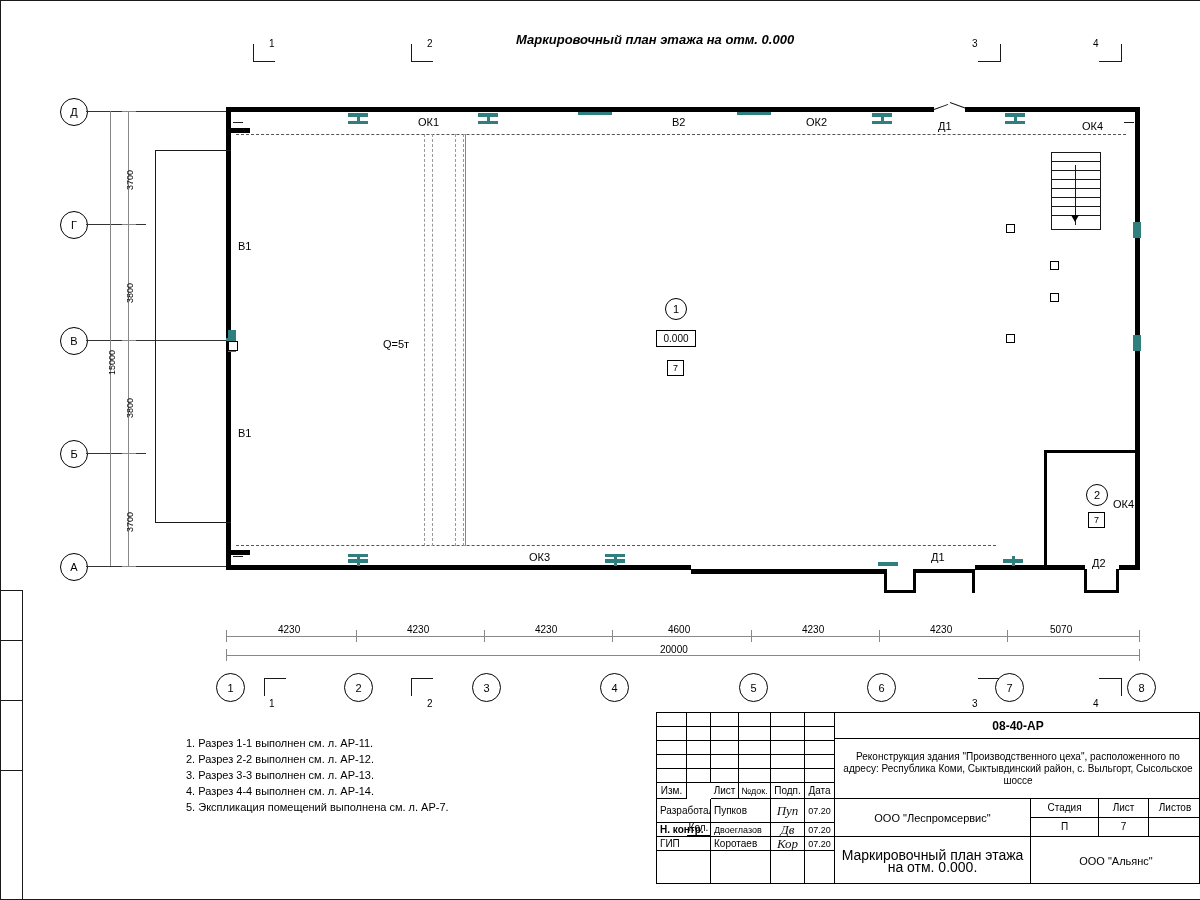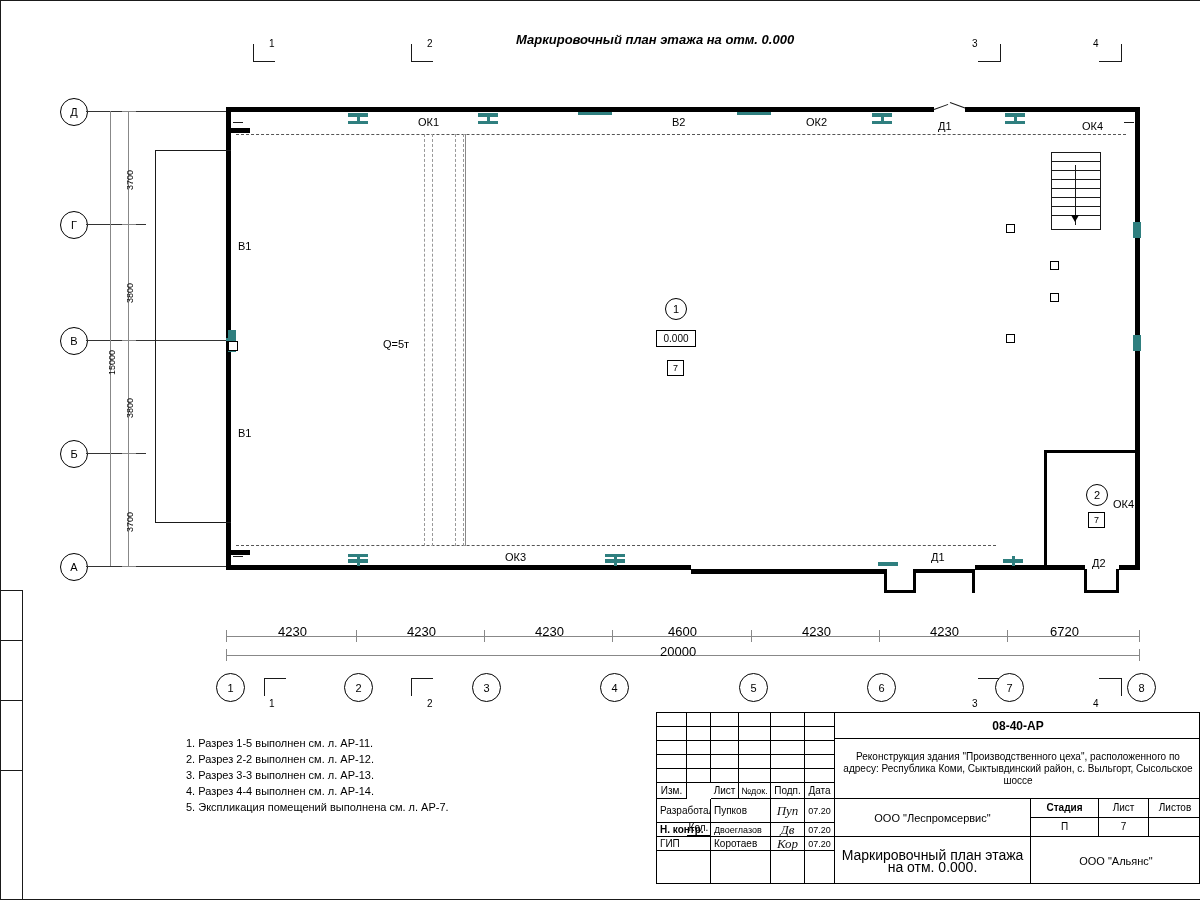--- a/index.html
+++ b/index.html
@@ -27,21 +27,21 @@
   .wall {
     position: absolute;
     background: #000;
   }
   .txt {
     position: absolute;
     font-size: 11px;
     color: #000;
     white-space: nowrap;
   }
-  .txt-sm { font-size: 13px; }
+  .txt-sm { font-size: 10px; }
   .circ {
     position: absolute;
     border: 1px solid #000;
     border-radius: 50%;
     display: flex;
     align-items: center;
     justify-content: center;
     font-size: 11px;
     background: #fff;
   }
@@ -300,21 +300,21 @@
   <div class="dash-v" style="left:463px;top:134px;height:412px;"></div>
   <div class="ln ln-v gray" style="left:465px;top:134px;height:412px;"></div>
 
   <div class="txt" style="left:418px;top:116px;">ОК1</div>
   <div class="txt" style="left:672px;top:116px;">В2</div>
   <div class="txt" style="left:806px;top:116px;">ОК2</div>
   <div class="txt" style="left:938px;top:120px;">Д1</div>
   <div class="txt" style="left:1082px;top:120px;">ОК4</div>
   <div class="txt" style="left:238px;top:240px;">В1</div>
   <div class="txt" style="left:238px;top:427px;">В1</div>
-  <div class="txt" style="left:505px;top:551px;">ОК3</div>
+  <div class="txt" style="left:529px;top:551px;">ОК3</div>
   <div class="txt" style="left:931px;top:551px;">Д1</div>
   <div class="txt" style="left:1092px;top:557px;">Д2</div>
   <div class="txt" style="left:1113px;top:498px;">ОК4</div>
 
   <div class="txt" style="left:383px;top:338px;">Q=5т</div>
 
   <div class="circ" style="left:665px;top:298px;width:20px;height:20px;">1</div>
   <div class="sq" style="left:656px;top:330px;width:38px;height:15px;font-size:10px;">0.000</div>
   <div class="sq" style="left:667px;top:360px;width:15px;height:14px;">7</div>
 
@@ -334,34 +334,34 @@
   <div class="ln ln-v gray" style="left:1139px;top:630px;height:12px;"></div>
   <div class="ln ln-v gray" style="left:226px;top:649px;height:12px;"></div>
   <div class="ln ln-v gray" style="left:1139px;top:649px;height:12px;"></div>
 
   <div class="txt txt-sm" style="left:278px;top:624px;">4230</div>
   <div class="txt txt-sm" style="left:407px;top:624px;">4230</div>
   <div class="txt txt-sm" style="left:535px;top:624px;">4230</div>
   <div class="txt txt-sm" style="left:668px;top:624px;">4600</div>
   <div class="txt txt-sm" style="left:802px;top:624px;">4230</div>
   <div class="txt txt-sm" style="left:930px;top:624px;">4230</div>
-  <div class="txt txt-sm" style="left:1050px;top:624px;">6720</div>
+  <div class="txt txt-sm" style="left:1050px;top:624px;">5070</div>
   <div class="txt txt-sm" style="left:660px;top:644px;">20000</div>
 
   <div class="circ" style="left:216px;top:673px;width:27px;height:27px;">1</div>
   <div class="circ" style="left:344px;top:673px;width:27px;height:27px;">2</div>
   <div class="circ" style="left:472px;top:673px;width:27px;height:27px;">3</div>
   <div class="circ" style="left:600px;top:673px;width:27px;height:27px;">4</div>
   <div class="circ" style="left:739px;top:673px;width:27px;height:27px;">5</div>
   <div class="circ" style="left:867px;top:673px;width:27px;height:27px;">6</div>
   <div class="circ" style="left:995px;top:673px;width:27px;height:27px;">7</div>
   <div class="circ" style="left:1127px;top:673px;width:27px;height:27px;">8</div>
 
   <div class="notes" style="left:186px;top:735px;">
-    <div>1. Разрез 1-5 выполнен см. л. АР-11.</div>
+    <div>1. Разрез 1-1 выполнен см. л. АР-11.</div>
     <div>2. Разрез 2-2 выполнен см. л. АР-12.</div>
     <div>3. Разрез 3-3 выполнен см. л. АР-13.</div>
     <div>4. Разрез 4-4 выполнен см. л. АР-14.</div>
     <div>5. Экспликация помещений выполнена см. л. АР-7.</div>
   </div>
 
   <div id="tblock">
 
     <div class="cell br bb" style="left:0;top:0;width:30px;height:14px;"></div>
     <div class="cell br bb" style="left:30px;top:0;width:24px;height:14px;"></div>
@@ -424,21 +424,21 @@
     <div class="cell br" style="left:54px;top:138px;width:60px;height:33px;"></div>
     <div class="cell br" style="left:114px;top:138px;width:34px;height:33px;"></div>
     <div class="cell br" style="left:148px;top:138px;width:30px;height:33px;"></div>
 
     <div class="cell bb" style="left:178px;top:0;width:366px;height:26px;font-size:12px;font-weight:bold;">08-40-АР</div>
 
     <div class="cell bb" style="left:178px;top:26px;width:366px;height:60px;font-size:10px;padding:0 4px;">Реконструкция здания "Производственного цеха", расположенного по адресу: Республика Коми, Сыктывдинский район, с. Выльгорт, Сысольское шоссе</div>
 
     <div class="cell br bb" style="left:178px;top:86px;width:196px;height:38px;font-size:11px;">ООО "Леспромсервис"</div>
 
-    <div class="cell br bb" style="left:374px;top:86px;width:68px;height:19px;font-weight:bold;">Стадия</div>
+    <div class="cell br bb" style="left:374px;top:86px;width:68px;height:19px;">Стадия</div>
     <div class="cell br bb" style="left:442px;top:86px;width:50px;height:19px;">Лист</div>
     <div class="cell bb" style="left:492px;top:86px;width:52px;height:19px;">Листов</div>
 
     <div class="cell br bb" style="left:374px;top:105px;width:68px;height:19px;">П</div>
     <div class="cell br bb" style="left:442px;top:105px;width:50px;height:19px;">7</div>
     <div class="cell bb" style="left:492px;top:105px;width:52px;height:19px;"></div>
 
     <div class="cell br" style="left:178px;top:124px;width:196px;height:47px;font-size:14px;padding:0 4px;">Маркировочный план этажа на отм. 0.000.</div>
     <div class="cell" style="left:374px;top:124px;width:170px;height:47px;font-size:11px;">ООО "Альянс"</div>
   </div>

